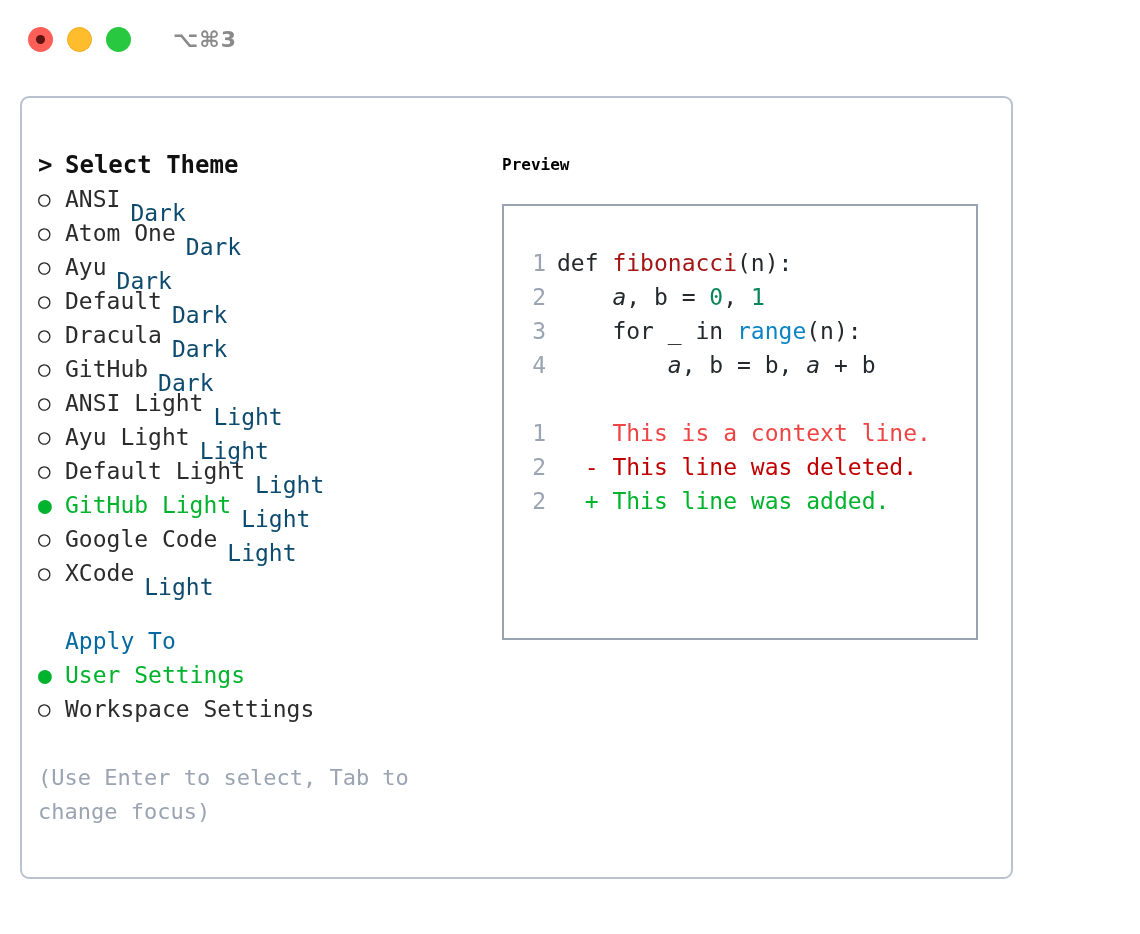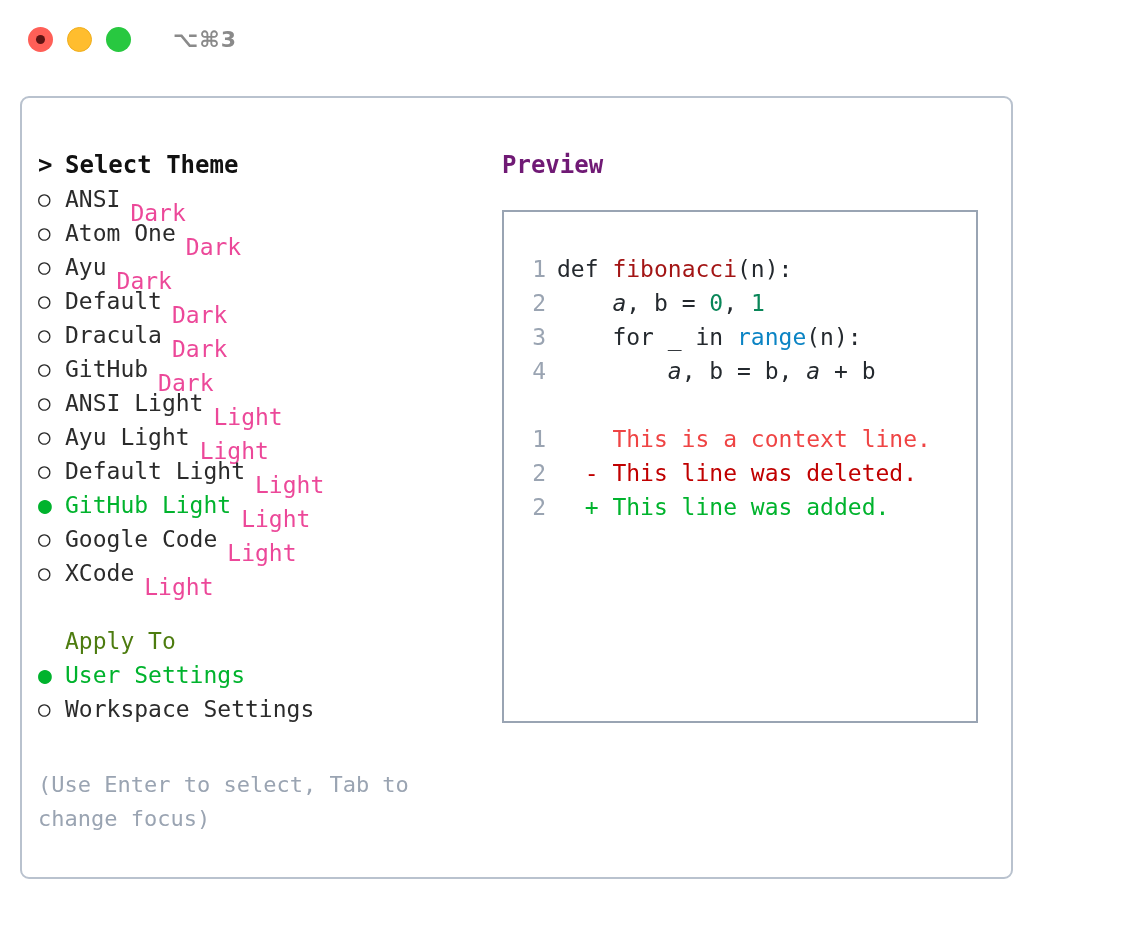--- a/index.html
+++ b/index.html
@@ -111,54 +111,54 @@
     display: inline-block;
     width: 27px;
     flex: 0 0 27px;
     font-size: 21px;
     color: #2b2b2b;
   }
   .bullet.sel { color: #00b32d; font-size: 23px; }
 
   .item-label  { color: #2b2b2b; }
   .item-label.sel { color: #00b32d; text-align: center; }
-  .item-kind   { color: #ec4899; padding-left: 10px; margin-top: 28px; }
+  .item-kind   { color: #0c4a6e; padding-left: 10px; margin-top: 28px; }
 
   .section-label {
     padding-left: 27px;
-    color: #4d7c0f;
+    color: #0369a1;
   }
 
   .spacer-row { height: 34px; }
 
   .hint {
-    margin-top: 8px;
+    margin-top: 1px;
     font-size: 22px;
     line-height: 34px;
     color: #9aa4b2;
     width: 420px;
   }
 
   
   .right-col {
     position: absolute;
     left: 480px;
     top: 50px;
     width: 490px;
   }
   .preview-title {
-    font-size: 24px;
+    font-size: 16px;
     font-weight: 700;
-    color: #701a75;
+    color: #000000;
     line-height: 34px;
   }
   .preview-box {
-    margin-top: 28px;
+    margin-top: 22px;
     width: 476px;
-    height: 513px;
+    height: 436px;
     border: 2px solid #99a4b3;
     box-sizing: border-box;
     background: #ffffff;
     padding: 40px 0 0 20px;
   }
 
   .code-line {
     font-size: 23px;
     line-height: 34px;
     white-space: pre;

